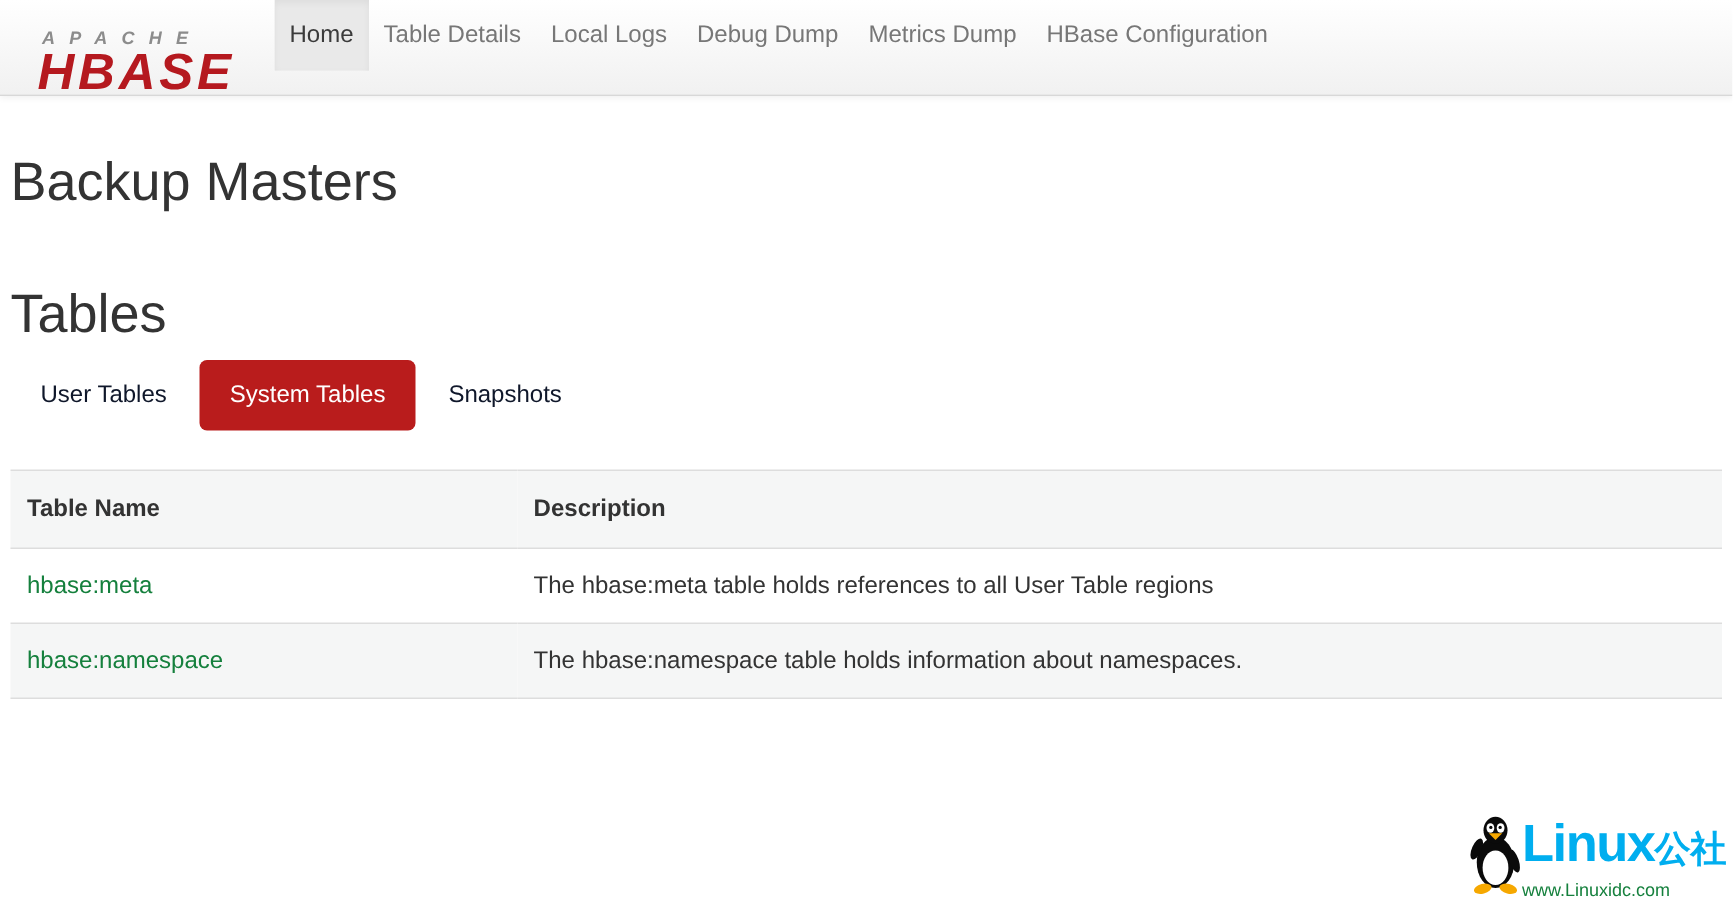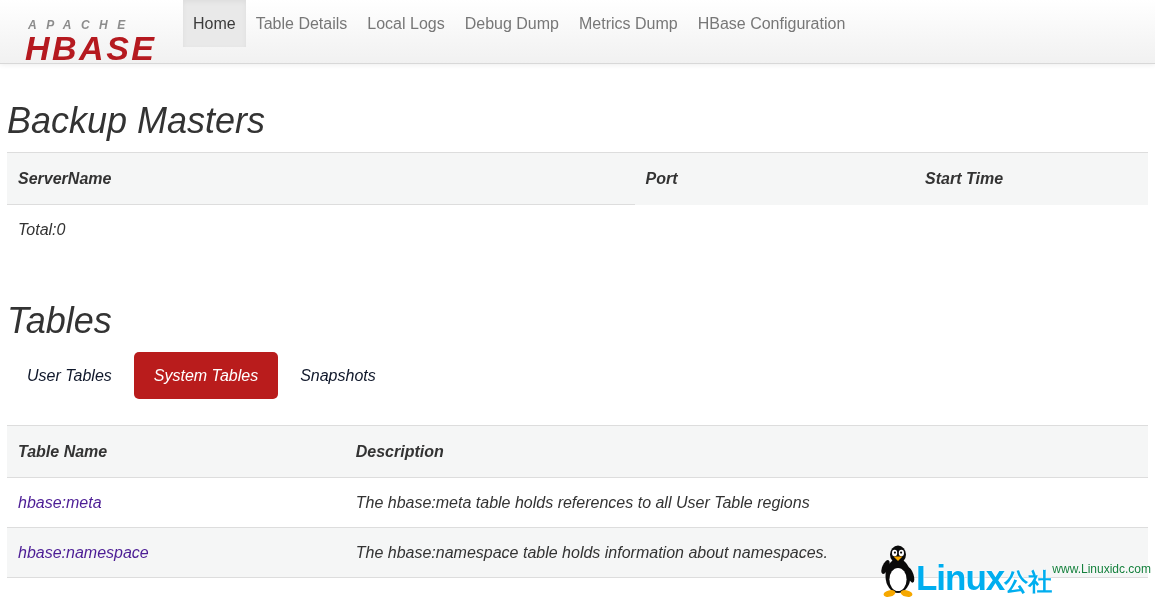--- a/index.html
+++ b/index.html
@@ -54,21 +54,21 @@
     cursor: pointer;
     white-space: nowrap;
   }
   .nav-item.active {
     background: #e9e9e9;
     color: #3b3b3b;
     box-shadow: inset 0 2px 5px rgba(0,0,0,0.05);
   }
 
   
-  .container { padding: 0 7px; font-style: italic; }
+  .container { padding: 0 7px; }
   h1 {
     font-weight: 400;
     font-size: 36px;
     line-height: 42px;
     margin: 0;
     color: #333;
   }
   #bm-title { margin: 36px 0 10px 0; }
   #tables-title { margin: 46px 0 10px 0; }
 
@@ -77,42 +77,42 @@
     text-align: left;
     padding: 15px 11px;
     line-height: 21px;
     font-size: 16px;
     vertical-align: top;
   }
   th { font-weight: 700; border-top: 1px solid #ddd; }
   td { border-top: 1px solid #ddd; padding-top: 14px; padding-bottom: 14px; }
   tr.stripe > th, tr.stripe > td { background: #f5f6f6; }
   tr.last-row > td { border-bottom: 1px solid #ddd; }
-  a.tbl-link { color: #4c1d95; text-decoration: none; cursor: pointer; }
+  a.tbl-link { color: #15803d; text-decoration: none; cursor: pointer; }
 
   
   .pills { display: flex; gap: 2px; margin: 0 0 26px 0; list-style: none; padding: 0; }
   .pill {
     padding: 13px 20px;
     line-height: 21px;
     border-radius: 5px;
     color: #0f172a;
     cursor: pointer;
     white-space: nowrap;
   }
   .pill.active { background: #b91c1c; color: #ffffff; }
 
   
   .watermark {
     position: absolute;
     right: 4px; bottom: 2px;
     display: flex;
     align-items: flex-end;
   }
-  .wm-text { display: flex; flex-direction: row; margin-left: 1px; }
+  .wm-text { display: flex; flex-direction: column; margin-left: 1px; }
   .wm-line1 { line-height: 32px; white-space: nowrap; text-shadow: 0 0 2px #fff, 0 0 2px #fff; }
   .wm-linux { font-size: 35px; font-weight: 800; color: #00aeef; letter-spacing: -1px; }
   .wm-suffix { font-size: 24px; font-weight: 700; color: #00aeef; }
   .wm-url {
     font-size: 12px; font-weight: 400;
     color: #15803d;
     line-height: 15px;
     white-space: nowrap;
     text-shadow: 0 0 2px #fff;
   }
@@ -132,37 +132,20 @@
     <li class="nav-item">Debug Dump</li>
     <li class="nav-item">Metrics Dump</li>
     <li class="nav-item">HBase Configuration</li>
   </ul>
 </div>
 
 <div class="container">
 
   <h1 id="bm-title">Backup Masters</h1>
 
-  <table>
-    <colgroup>
-        <col style="width:55%">
-        <col style="width:24.5%">
-        <col style="width:20.5%">
-      </colgroup>
-    <tbody>
-        <tr class="stripe">
-      <th>ServerName</th>
-      <th>Port</th>
-      <th>Start Time</th>
-    </tr>
-    <tr>
-      <td>Total:0</td>
-    </tr>
-  </tbody>
-    </table>
 
   <h1 id="tables-title">Tables</h1>
 
   <ul class="pills">
     <li class="pill">User Tables</li>
     <li class="pill active">System Tables</li>
     <li class="pill">Snapshots</li>
   </ul>
 
   <table>

